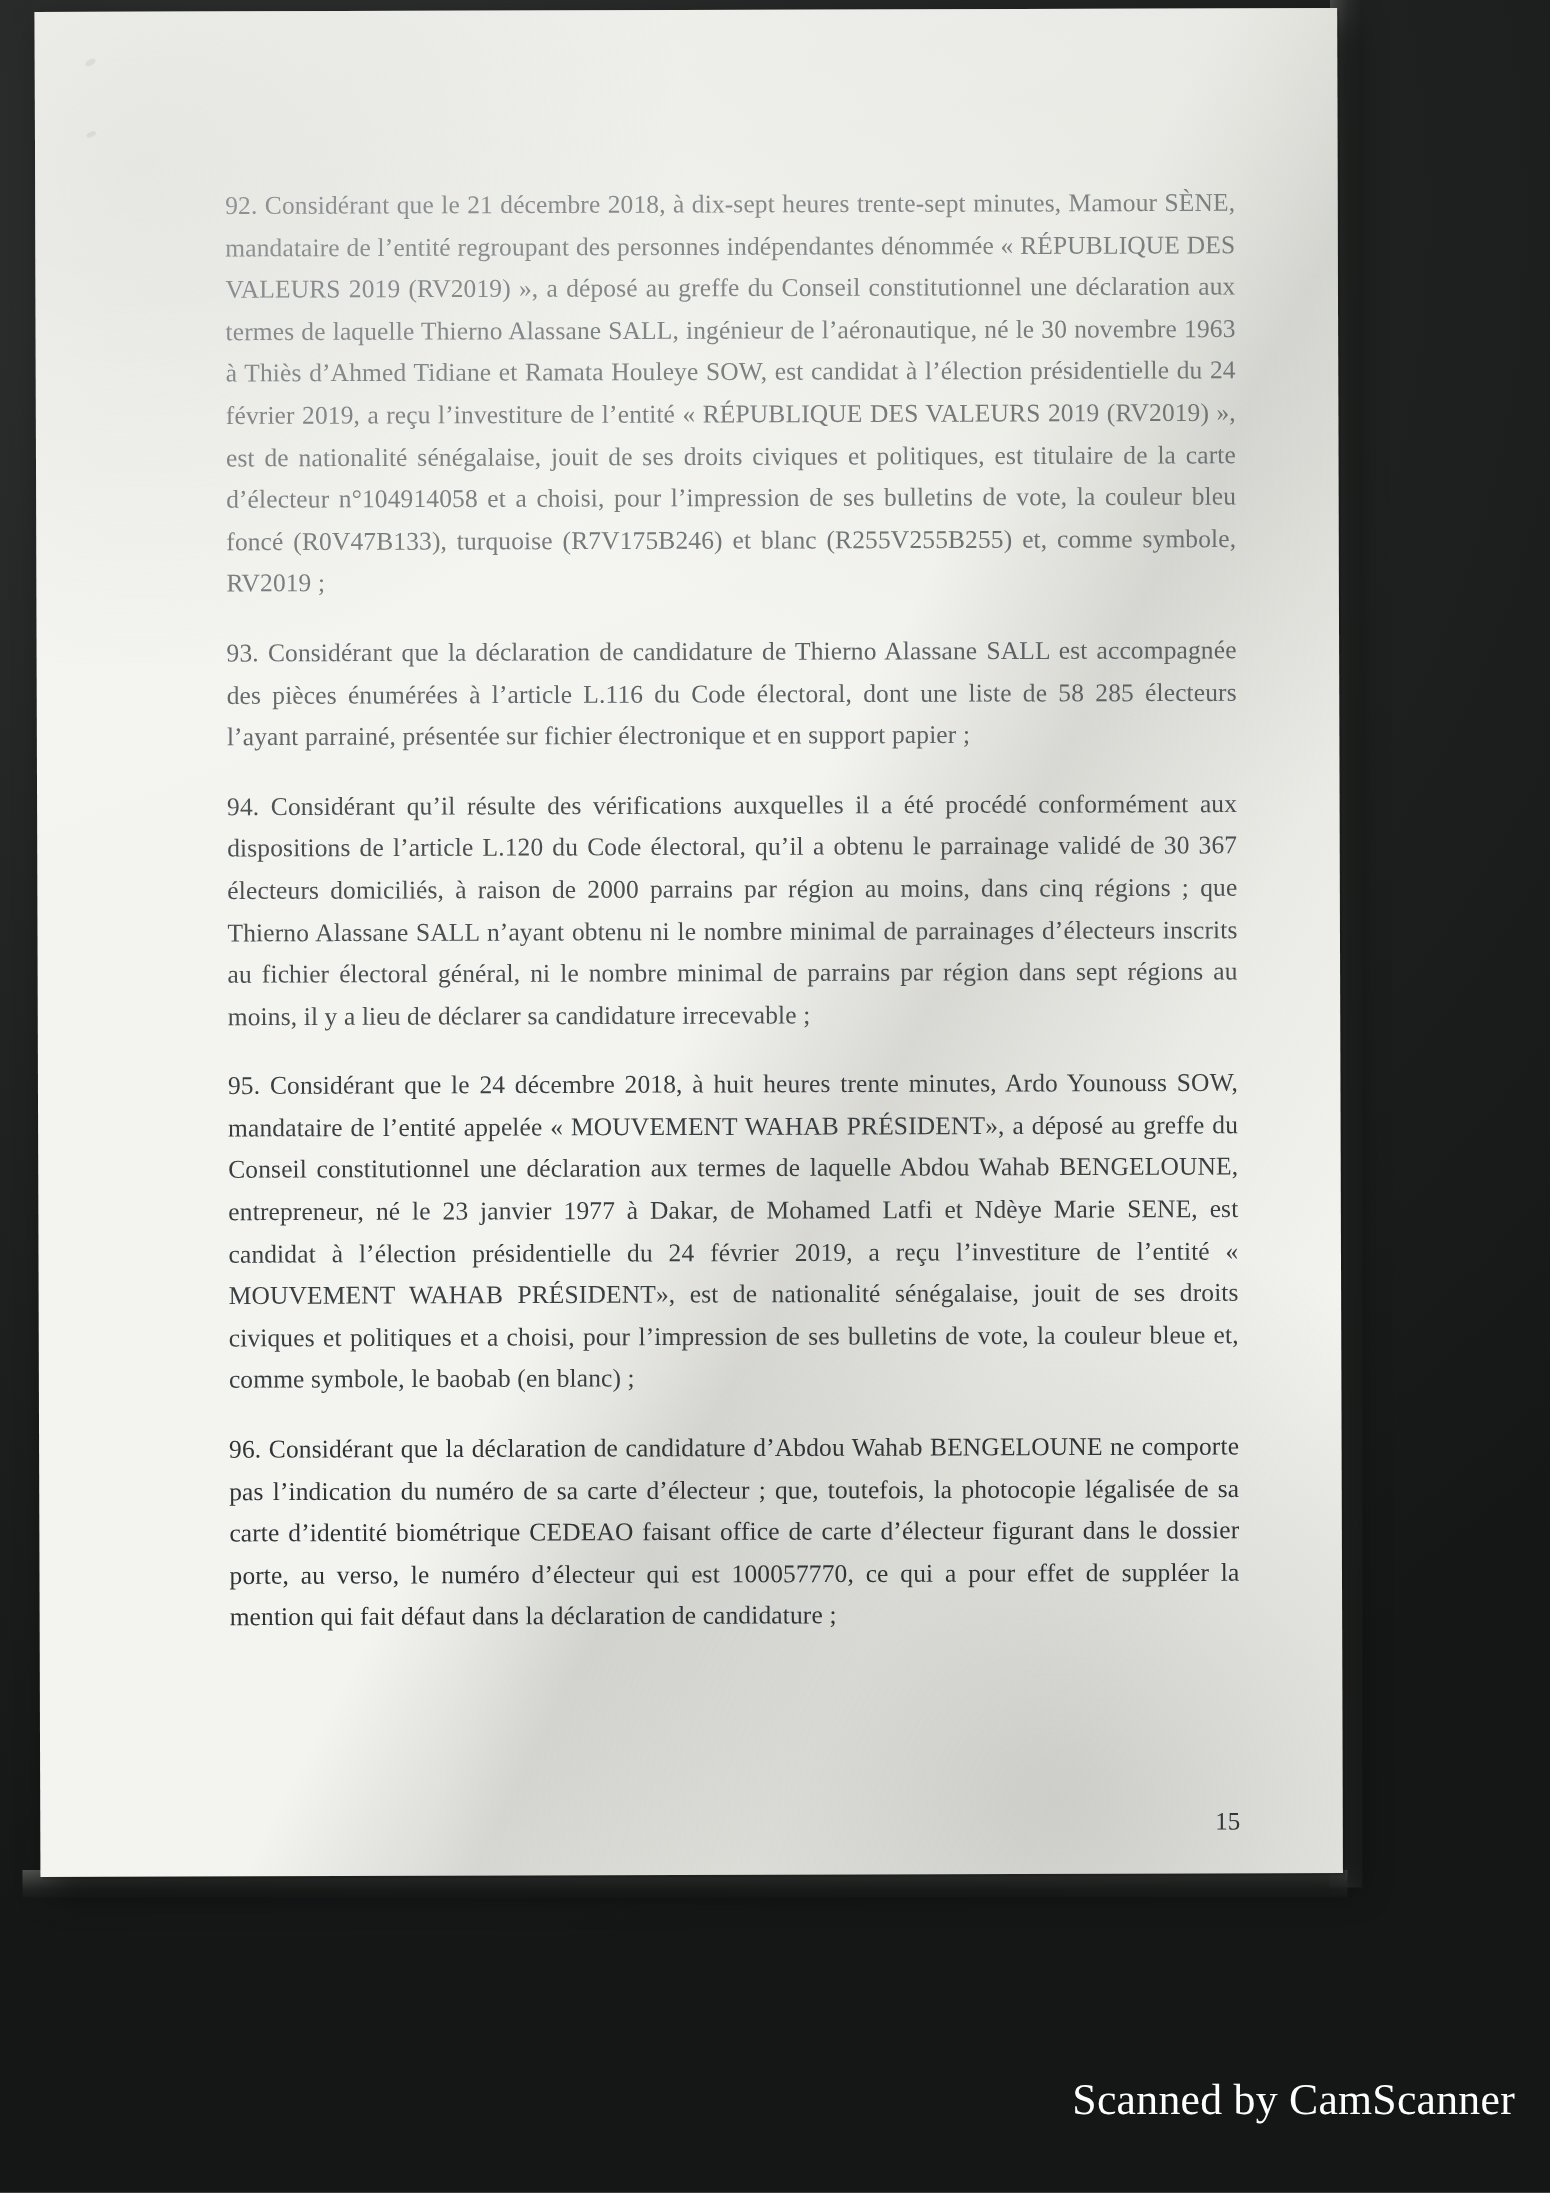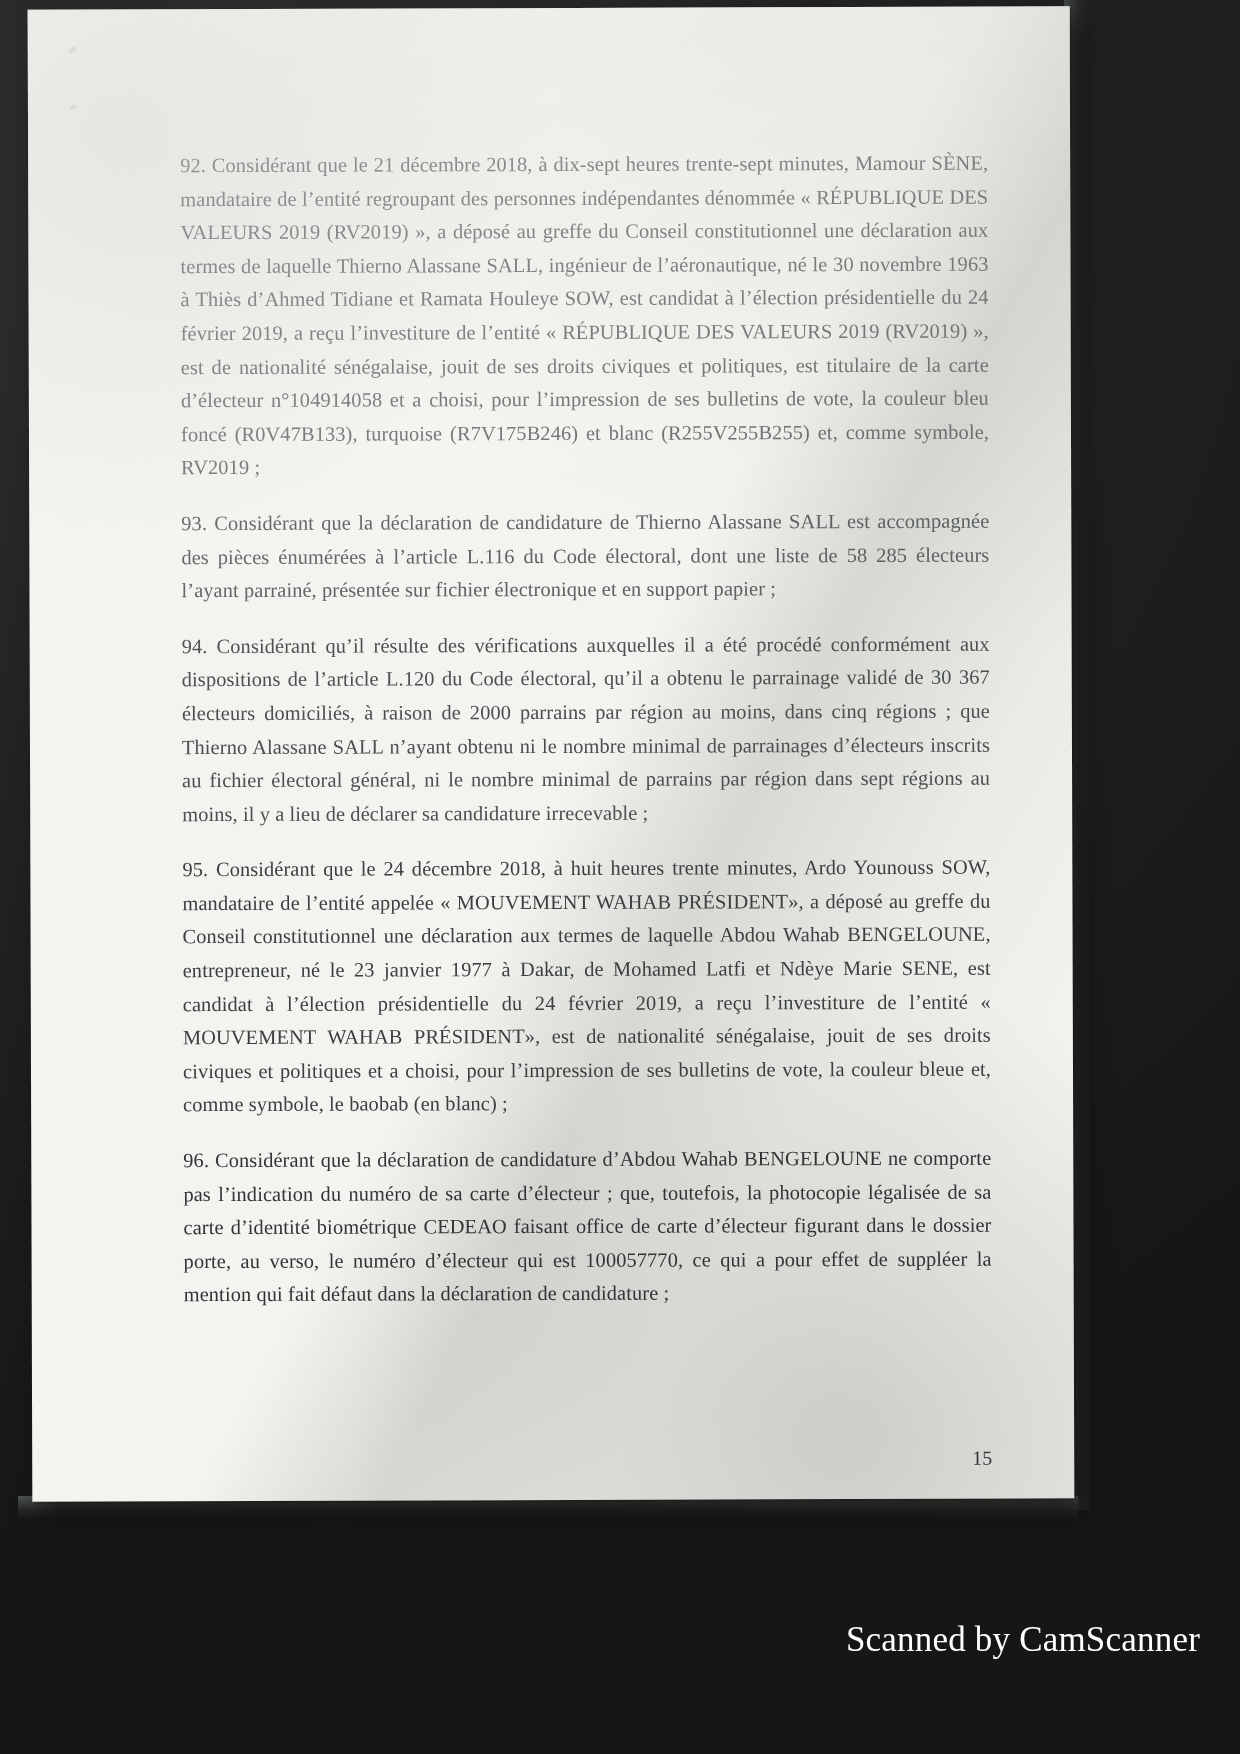--- a/index.html
+++ b/index.html
@@ -120,24 +120,24 @@
     top: 1300px;
     width: 808px;
     text-align: right;
     font-size: 20px;
     color: #323638;
   }
 
   .footer-credit {
     position: absolute;
     left: 0;
-    top: 1620px;
+    top: 1660px;
     width: 1240px;
     text-align: right;
-    padding-right: 40px;
+    padding-right: 28px;
     box-sizing: border-box;
     font-family: "Liberation Serif", "DejaVu Serif", serif;
     font-size: 35px;
     color: #ffffff;
     letter-spacing: .2px;
   }
 </style>
 </head>
 <body>
 

